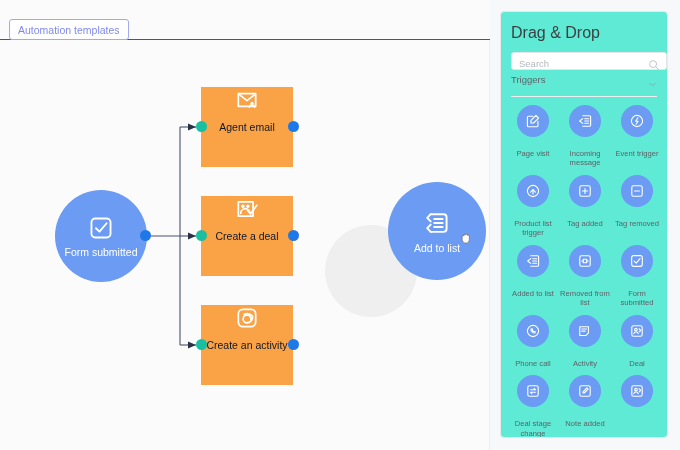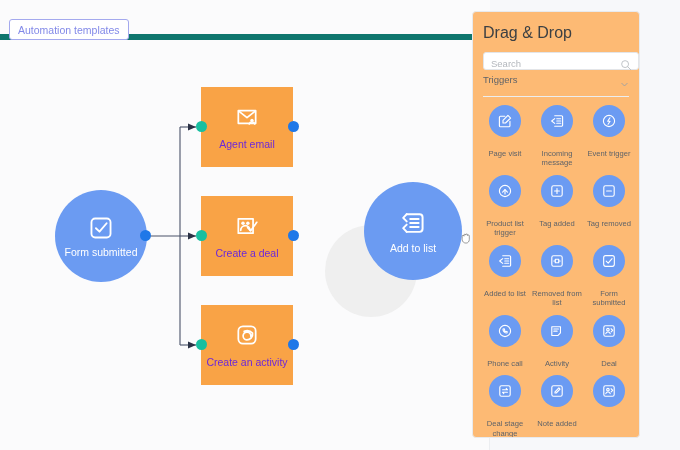--- a/index.html
+++ b/index.html
@@ -14,21 +14,21 @@
   
   .canvas-wrap {
     position: absolute; left: 0; top: 0;
     width: 490px; height: 450px;
     background: #fbfbfc;
   }
   .tabbar {
     position: absolute; left: 0; top: 0;
     width: 490px; height: 40px;
     background: #fbfbfc;
-    border-bottom: 6px solid #0f766e;
+    border-bottom: 1px solid #0f766e;
   }
   .tab-btn {
     position: absolute; left: 9px; top: 19px;
     height: 21px; padding: 0 8px;
     display: flex; align-items: center;
     font-size: 10.5px; color: #8289e8;
     border: 1px solid #a4a9ee; border-radius: 3px;
     background: #ffffff; white-space: nowrap;
     cursor: pointer;
   }
@@ -57,45 +57,45 @@
 
   .ghost-circle {
     position: absolute;
     border-radius: 50%;
     background: #efefef;
   }
 
   .rect-node {
     background: #f9a346;
     display: flex; flex-direction: column;
-    align-items: center; justify-content: center;
-    color: #6d28d9;
+    align-items: center; 
+    color: #0f172a;
     cursor: grab;
   }
   .rect-node .nlabel { font-size: 10.5px; margin-top: 4px; }
 
   .port {
     position: absolute; width: 11px; height: 11px;
     border-radius: 50%;
     cursor: pointer;
   }
   .port.in  { background: #18bfa0; }
   .port.out { background: #1f78e8; }
 
   .drag-cursor {
     position: absolute;
     width: 11px; height: 12px;
     pointer-events: none;
   }
 
   
   .panel {
-    position: absolute; left: 472px; top: 11px;
+    position: absolute; left: 500px; top: 11px;
     width: 168px; height: 427px;
-    background: #fdba74;
+    background: #5eead4;
     border: 1px solid #e8eaed;
     border-radius: 4px;
     overflow: hidden;
   }
   .panel-title {
     margin: 12px 0 0 10px;
     font-size: 16px; color: #3c4043; font-weight: normal;
   }
   .search-box {
     position: relative;
@@ -233,21 +233,21 @@
           <svg width="26" height="26" viewBox="0 0 24 24" fill="none" stroke="#ffffff" stroke-width="1.6" stroke-linecap="round" stroke-linejoin="round">
             <rect x="4" y="4" width="16" height="16" rx="4.2"></rect>
             <path d="M15.6 13.2 a3.6 3.6 0 1 0 -3.9 3.3 a5.3 5.3 0 0 0 5.4 -6.2 a7 7 0 0 0 -7.7 -1.6"></path>
           </svg>
         </span>
         <span class="nlabel">Create an activity</span>
       </div>
       <div class="port in" style="left:196px; top:299px;"></div>
       <div class="port out" style="left:288px; top:299px;"></div>
 
-      <div class="node circle-node" style="left:364px; top:142px; width:98px; height:98px;">
+      <div class="node circle-node" style="left:388px; top:142px; width:98px; height:98px;">
         <span class="nicon">
           <svg width="28" height="28" viewBox="0 0 24 24" fill="none" stroke="#ffffff" stroke-width="1.7" stroke-linecap="round" stroke-linejoin="round">
             <path d="M6.6 4.4 h11 a2.6 2.6 0 0 1 2.6 2.6 v10 a2.6 2.6 0 0 1 -2.6 2.6 h-11"></path>
             <path d="M6.6 4.4 L3.6 7.6 L6.6 10.6"></path>
             <path d="M6.6 19.6 L3.6 16.4 L6.6 13.4"></path>
             <path d="M9.6 8.6 h7.2 M9.6 12 h7.2 M9.6 15.4 h7.2"></path>
           </svg>
         </span>
         <span class="nlabel">Add to list</span>
       </div>

